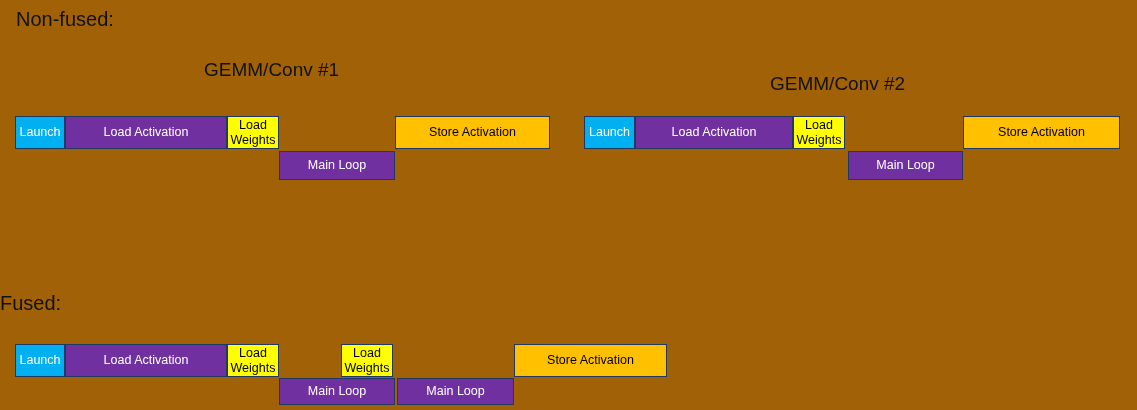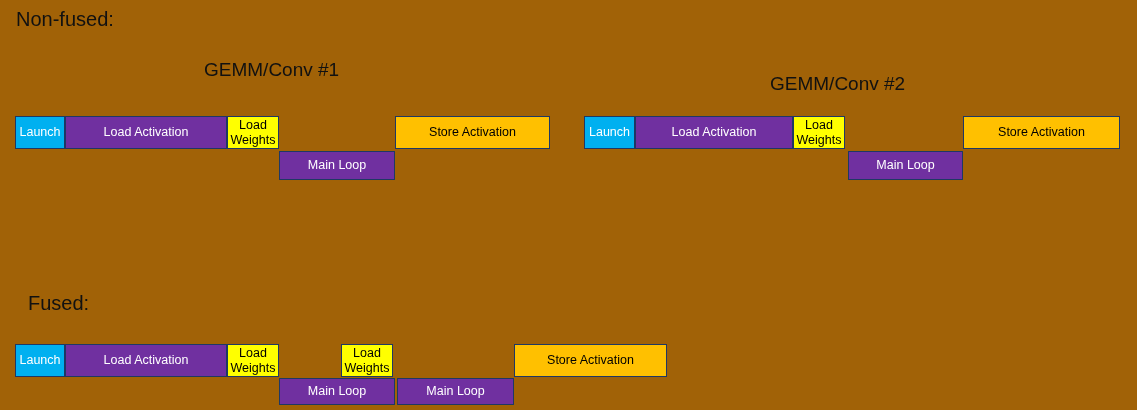--- a/index.html
+++ b/index.html
@@ -43,21 +43,21 @@
 </head>
 <body>
 
 <div class="canvas">
   <div class="section-label" style="left:16px; top:8px;">Non-fused:</div>
 
   <div class="group-title" style="left:204px; top:59px;">GEMM/Conv #1</div>
 
   <div class="group-title" style="left:770px; top:73px;">GEMM/Conv #2</div>
 
-  <div class="section-label" style="left:28px; top:292px;">Fused:</div>
+  <div class="section-label" style="left:0; top:292px;">Fused:</div>
 
   <div id="blocks-layer">
       <div class="block" style="left: 15px; top: 116px; width: 50px; height: 33px; background: rgb(0, 176, 240); color: rgb(255, 255, 255);">Launch</div>
       <div class="block" style="left: 65px; top: 116px; width: 162px; height: 33px; background: rgb(112, 48, 160); color: rgb(255, 255, 255);">Load Activation</div>
       <div class="block" style="left: 227px; top: 116px; width: 52px; height: 33px; background: rgb(255, 255, 0); color: rgb(0, 0, 0);">Load Weights</div>
       <div class="block" style="left: 279px; top: 151px; width: 116px; height: 29px; background: rgb(112, 48, 160); color: rgb(255, 255, 255);">Main Loop</div>
       <div class="block" style="left: 395px; top: 116px; width: 155px; height: 33px; background: rgb(255, 192, 0); color: rgb(0, 0, 0);">Store Activation</div>
       <div class="block" style="left: 584px; top: 116px; width: 51px; height: 33px; background: rgb(0, 176, 240); color: rgb(255, 255, 255);">Launch</div>
       <div class="block" style="left: 635px; top: 116px; width: 158px; height: 33px; background: rgb(112, 48, 160); color: rgb(255, 255, 255);">Load Activation</div>
       <div class="block" style="left: 793px; top: 116px; width: 52px; height: 33px; background: rgb(255, 255, 0); color: rgb(0, 0, 0);">Load Weights</div>

